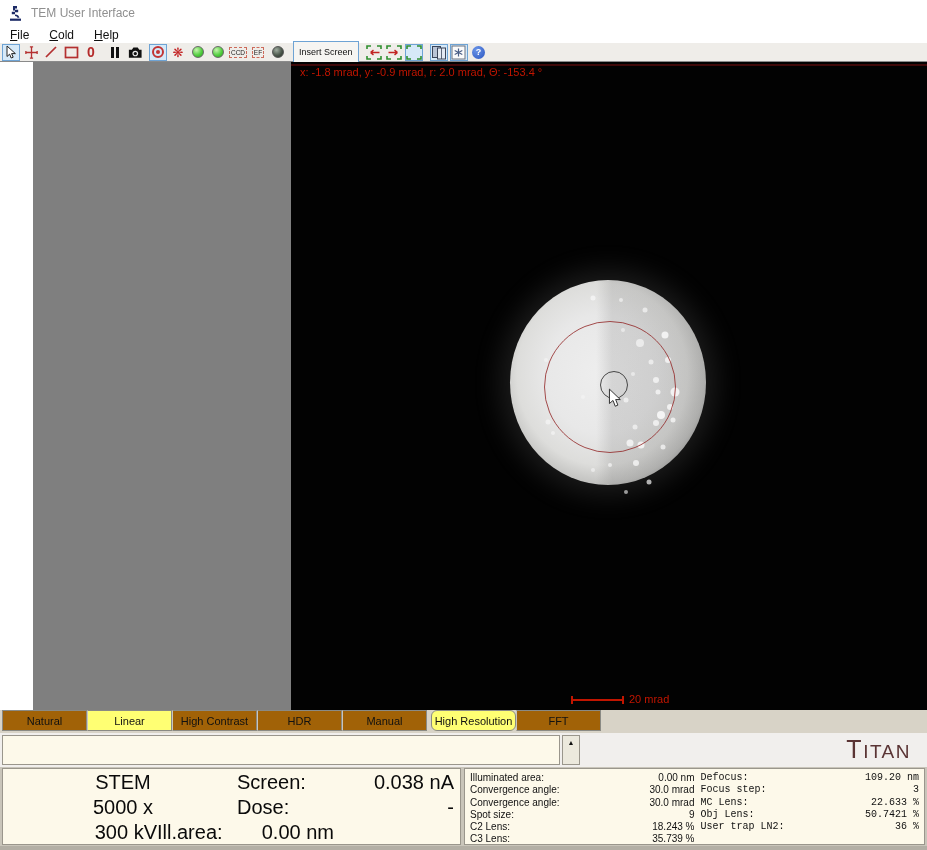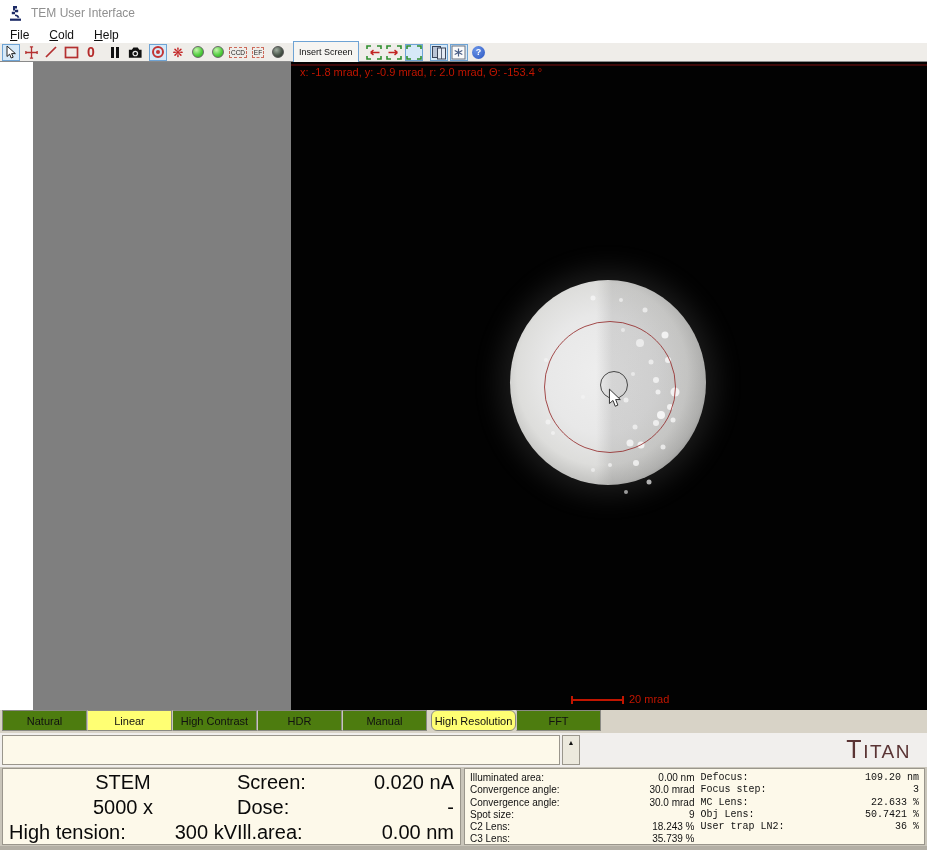--- a/index.html
+++ b/index.html
@@ -54,21 +54,21 @@
   .mouse-cursor { position:absolute; left:317px; top:326px; }
 
   .scale-bar { position:absolute; left:280px; top:632px; display:flex; align-items:center; }
   .scale-line { position:relative; width:53px; height:2px; background:#c11500; }
   .scale-line::before, .scale-line::after { content:""; position:absolute; top:-3px; width:2px; height:8px; background:#c11500; }
   .scale-line::before { left:0; } .scale-line::after { right:0; }
   .scale-label { color:#c11500; font-size:11px; margin-left:5px; line-height:11px; }
 
   
   .tab-row { position:absolute; left:0; top:710px; width:927px; height:23px; background:#d8d3c7; display:flex; align-items:flex-start; padding-left:2px; }
-  .dtab { width:85px; height:21px; background:#4d7c0f; border:1px solid #8a8a84; border-left-color:#c9c6bd; display:flex; align-items:center; justify-content:center; font-size:11px; color:#111; flex:0 0 auto; }
+  .dtab { width:85px; height:21px; background:#a16207; border:1px solid #8a8a84; border-left-color:#c9c6bd; display:flex; align-items:center; justify-content:center; font-size:11px; color:#111; flex:0 0 auto; }
   .dtab:first-child { border-left-color:#8a8a84; }
   .dtab.active { background:#ffff73; font-weight:400; }
   .dtab.gap-before { margin-left:4px; border-left-color:#8a8a84;border-radius:6px; }
 
   
   .status-row { position:absolute; left:0; top:733px; width:927px; height:34px; background:#f1efed; }
   .status-message { position:absolute; left:2px; top:2px; width:558px; height:30px; background:#fdf9ea; border:1px solid #9a968c; font-size:11px; color:#333; padding:2px 4px; }
   .status-up-btn { position:absolute; left:562px; top:2px; width:18px; height:30px; background:#ece9dd; border:1px solid #9a968c; font-size:7px; color:#111; display:flex; align-items:flex-start; justify-content:center; padding-top:3px; }
   .titan-bar { position:absolute; left:582px; top:0; width:345px; height:34px; display:flex; align-items:center; justify-content:flex-end; padding-right:16px; }
   .titan-text { font-size:19px; letter-spacing:1.5px; color:#5a3434; line-height:34px; }
@@ -268,25 +268,24 @@
     <div class="titan-bar">
       <span class="titan-text">TITAN</span>
     </div>
   </div>
 
   <div class="bottom-panels">
     <div class="panel-left">
       <div class="big-grid">
         <div class="span2">STEM</div>
         <div>Screen:</div>
-        <div class="right">0.020 nA</div>
+        <div class="right">0.038 nA</div>
         <div class="span2">5000 x</div>
         <div>Dose:</div>
         <div class="right">-</div>
-        <div>High tension:</div>
         <div class="right">300 kV</div>
         <div>Ill.area:</div>
         <div class="right">0.00 nm</div>
       </div>
     </div>
     <div class="panel-right">
       <div class="info-col">
         <div class="info-row">
             <span class="lbl">Illuminated area:</span>
             <span class="val">0.00 nm</span>

